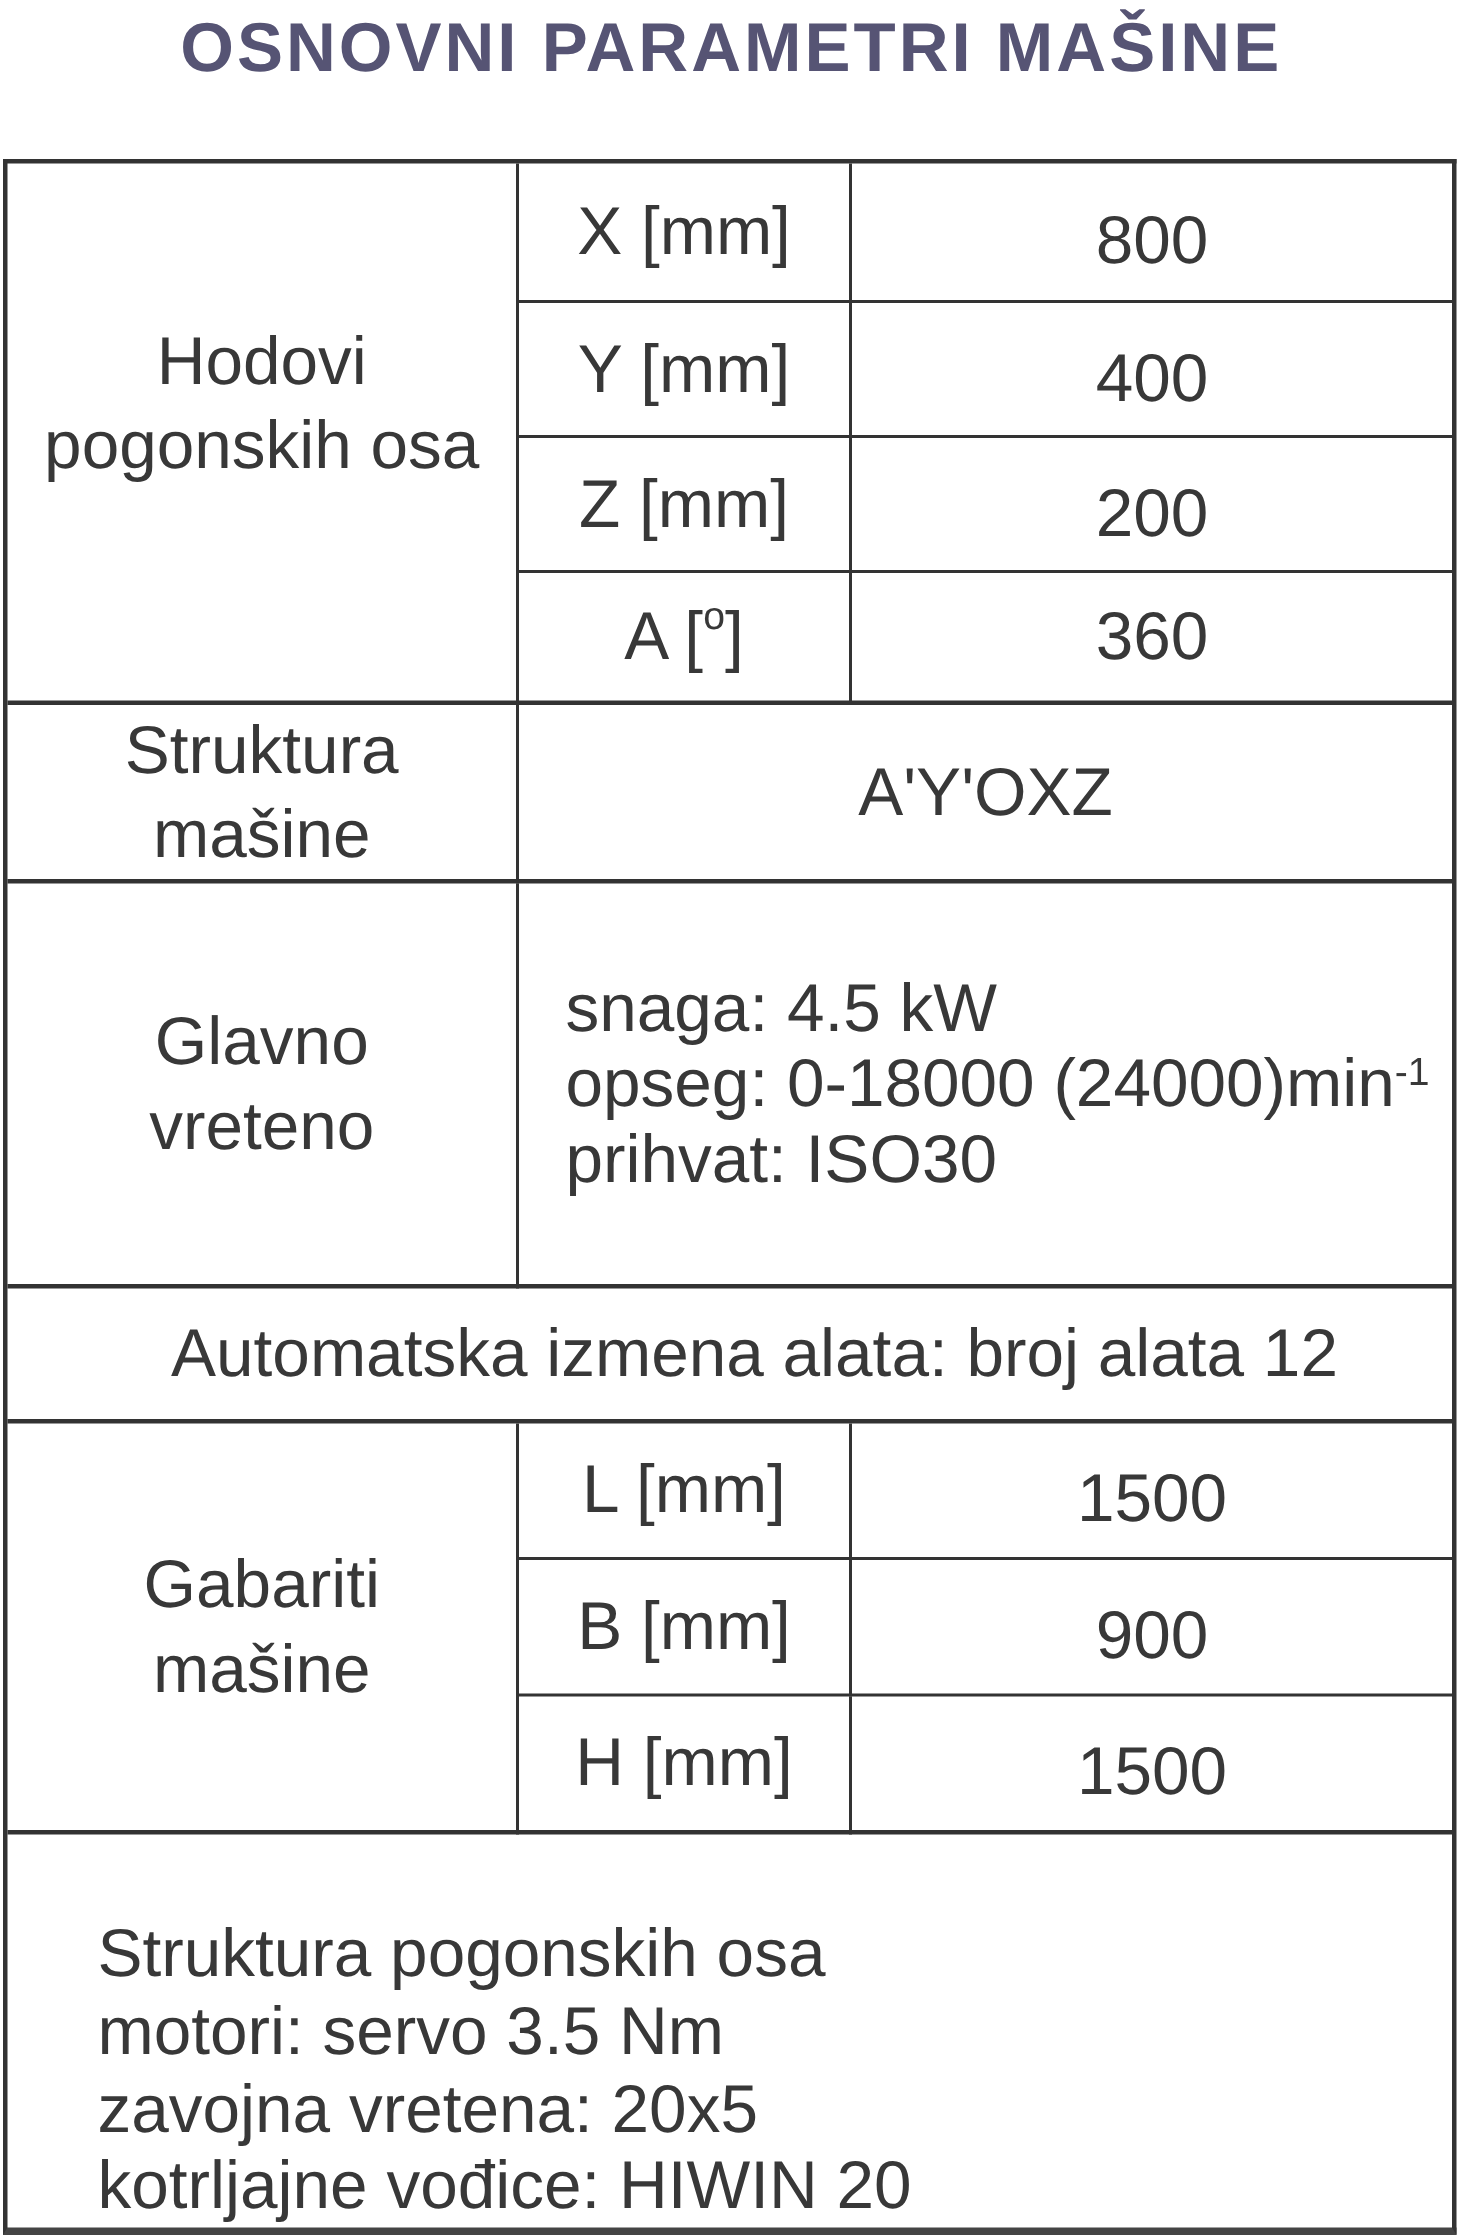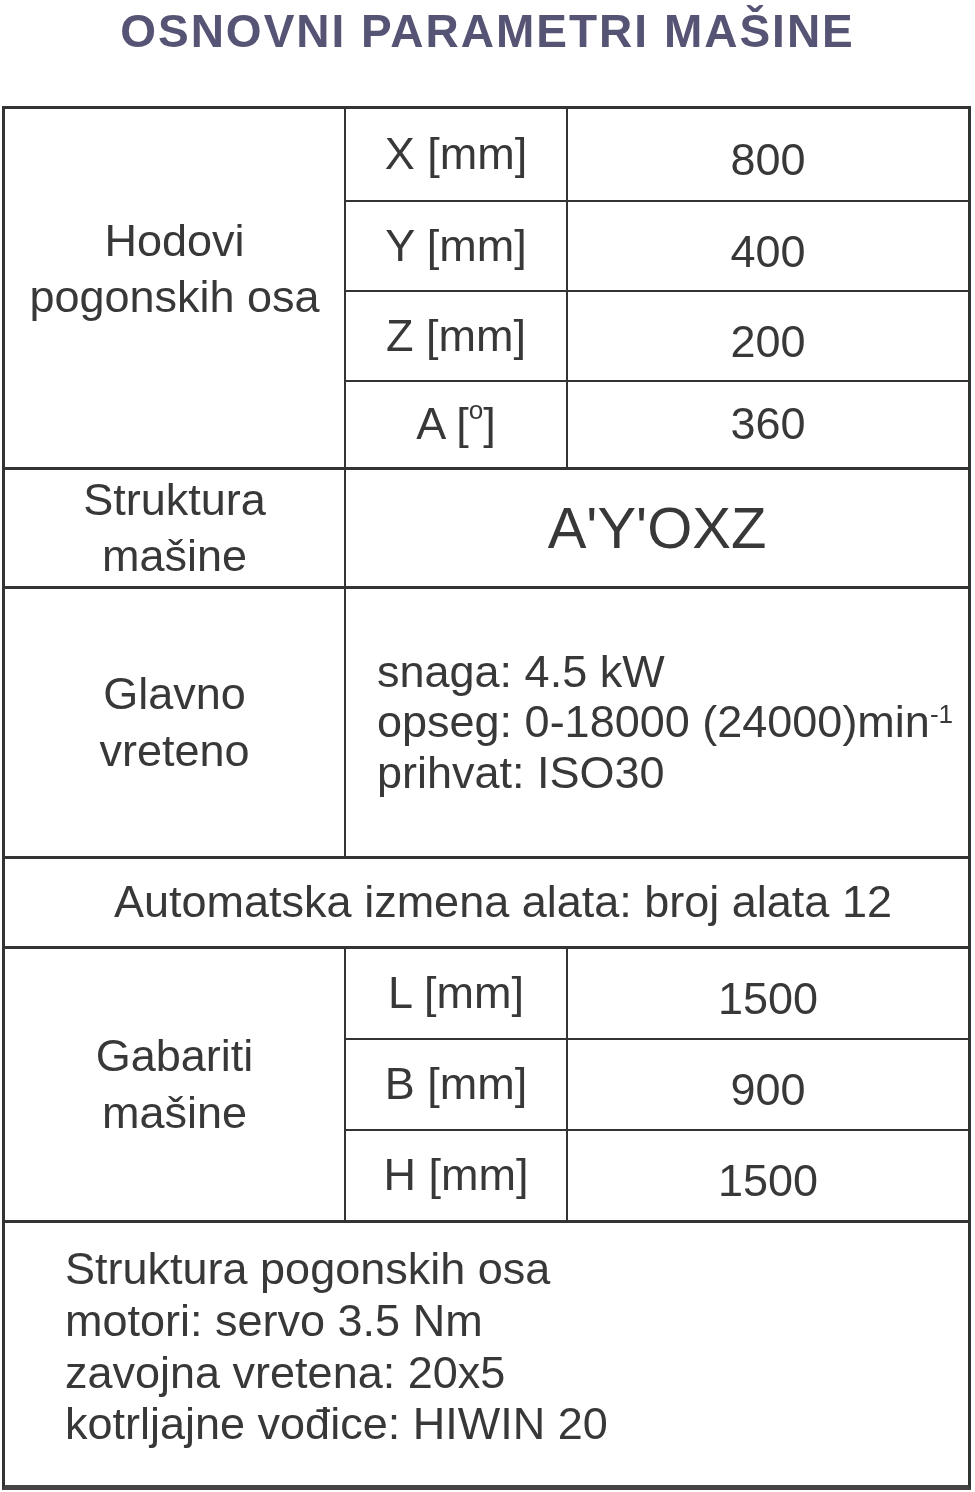--- a/index.html
+++ b/index.html
@@ -52,25 +52,25 @@
     font-size: 58%;
     position: relative;
     top: -0.55em;
     line-height: 0;
   }
   
   .gc1 { grid-column: 1; } .gc2 { grid-column: 2; } .gc3 { grid-column: 3; }
   .gc23 { grid-column: 2 / 4; } .gc13 { grid-column: 1 / 4; }
   .gr1 { grid-row: 1; text-align: right; } .gr2 { grid-row: 2; } .gr3 { grid-row: 3; text-align: right; } .gr4 { grid-row: 4; }
   .gr5 { grid-row: 5; } .gr6 { grid-row: 6; } .gr7 { grid-row: 7; }
-  .gr8 { grid-row: 8; } .gr9 { grid-row: 9; } .gr10 { grid-row: 10; } .gr11 { grid-row: 11; }
+  .gr8 { grid-row: 8; } .gr9 { grid-row: 9; } .gr10 { grid-row: 10; } .gr11 { grid-row: 11; margin-top: 33px; }
   .gr14 { grid-row: 1 / 5; } .gr810 { grid-row: 8 / 11; }
   .hodovi-label { padding-bottom: 38px; }
   .glavno-label { }
-  .struct-value { font-size: 58px; }
+  .struct-value { font-size: 45px; }
   .multiline-left {
     flex-direction: column;
     align-items: flex-start;
     text-align: left;
     padding-left: 31px;
     line-height: 1.12;
   }
   .left-row {
     justify-content: center;
     text-align: left;

